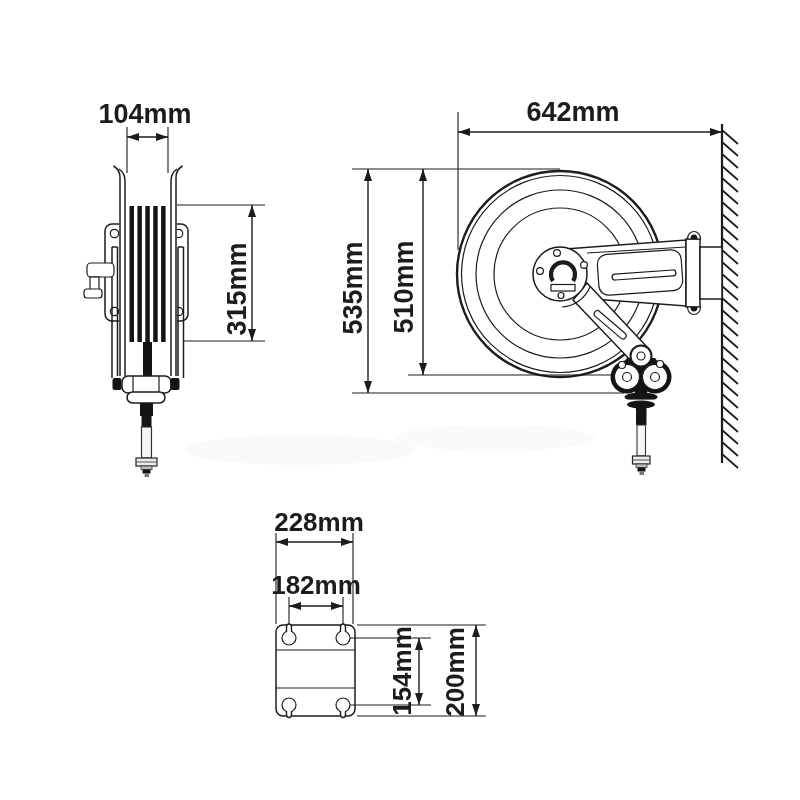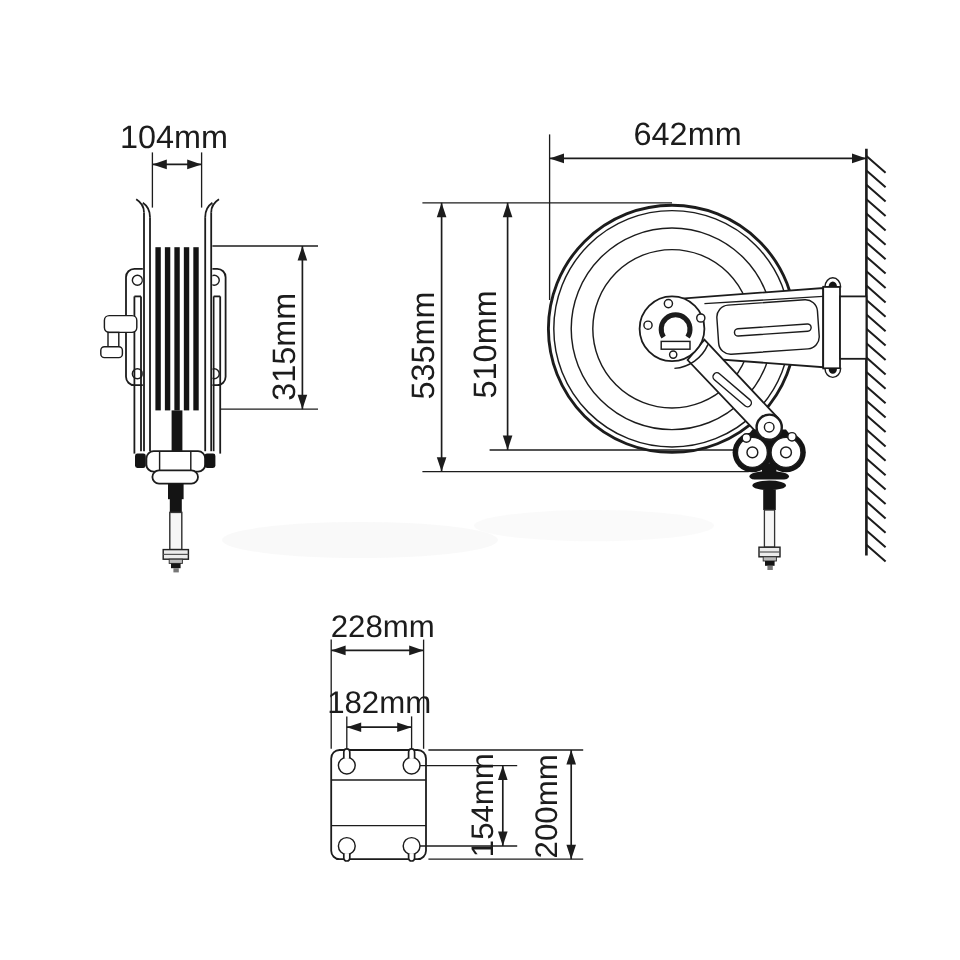--- a/index.html
+++ b/index.html
@@ -1,16 +1,16 @@
 <!DOCTYPE html>
 <html><head>
 <meta charset="utf-8">
 <style>
   html,body{margin:0;padding:0;background:#ffffff;}
-  .canvas{position:relative;width:800px;height:800px;background:#ffffff;overflow:hidden;}
+  .canvas{position:relative;width:800px;height:800px;background:#ffffff;overflow:hidden;font-weight:bold;}
   svg{display:block;}
   text{font-family:"Liberation Sans","DejaVu Sans",sans-serif;fill:#1c1c1c;}
   .lbl{font-size:27px;}
   .lbl-sm{font-size:26px;}
   .dim{stroke:#1c1c1c;stroke-width:1.4;fill:none;}
   .ext{stroke:#1c1c1c;stroke-width:1.1;fill:none;}
   .ol{stroke:#1c1c1c;stroke-width:1.5;fill:#ffffff;}
   .ol-thin{stroke:#1c1c1c;stroke-width:1.2;fill:#ffffff;}
   .ln{stroke:#1c1c1c;stroke-width:1.5;fill:none;}
   .ln-thin{stroke:#1c1c1c;stroke-width:1.2;fill:none;}

